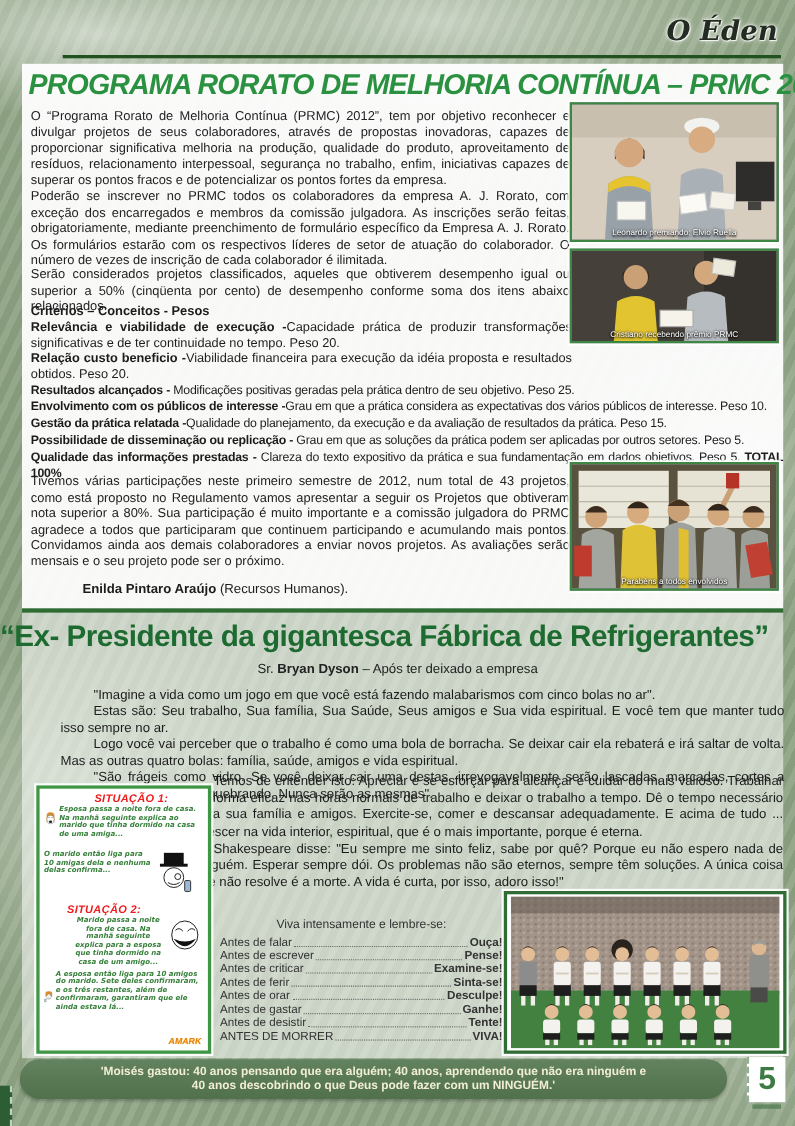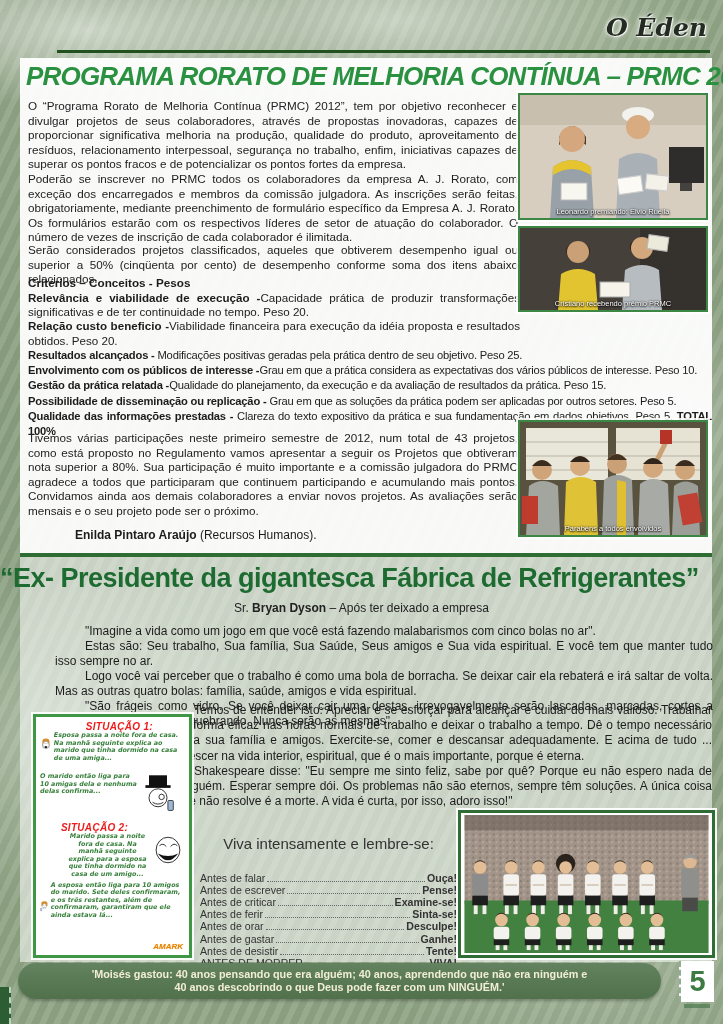--- a/index.html
+++ b/index.html
@@ -56,21 +56,21 @@
   
   .comic{top:714px;left:33px;width:159px;height:244px;background:#fff;border:3px solid #3f9746;
     box-shadow:0 0 0 2px rgba(255,255,255,.9);padding:4px 4px;}
   .sit-h{font-weight:bold;font-style:italic;font-size:10px;color:#ee1c1c;letter-spacing:.3px;text-align:center;}
   .sit-t{font:italic bold 6.4px/7.6px "DejaVu Sans",sans-serif;color:#37813b;text-align:left;}
   .crow{display:flex;align-items:flex-start;gap:2px;}
   .watermark{position:absolute;right:6px;bottom:4px;font:italic bold 8px "Liberation Sans",sans-serif;
     color:#e8820c;text-shadow:0 0 1px #f7c95e;margin-top:36px;}
   
   .reminders{top:835px;left:200px;width:257px;font-size:10.6px;color:#333;}
-  .rem-head{text-align:center;font-size:15px;margin-bottom:20px;}
+  .rem-head{text-align:center;font-size:11px;margin-bottom:4px;}
   .rem-row{display:flex;align-items:flex-end;height:12.1px;}
   .dots{flex:1;border-bottom:1.5px dotted #666;margin:0 2px 2px 2px;height:8px;}
   .ra{font-weight:bold;}
   
   .teambox{top:810px;left:458px;width:257px;height:148px;background:#fff;border:3px solid #2f6d35;
     box-shadow:0 0 0 2px rgba(255,255,255,.9);padding:2px;}
   .teambox svg{display:block;}
   
   .footerbar{top:963px;left:18px;width:643px;height:36px;border-radius:18px;
     background:linear-gradient(#63825f,#50714c);box-shadow:0 2px 3px rgba(0,0,0,.25);

